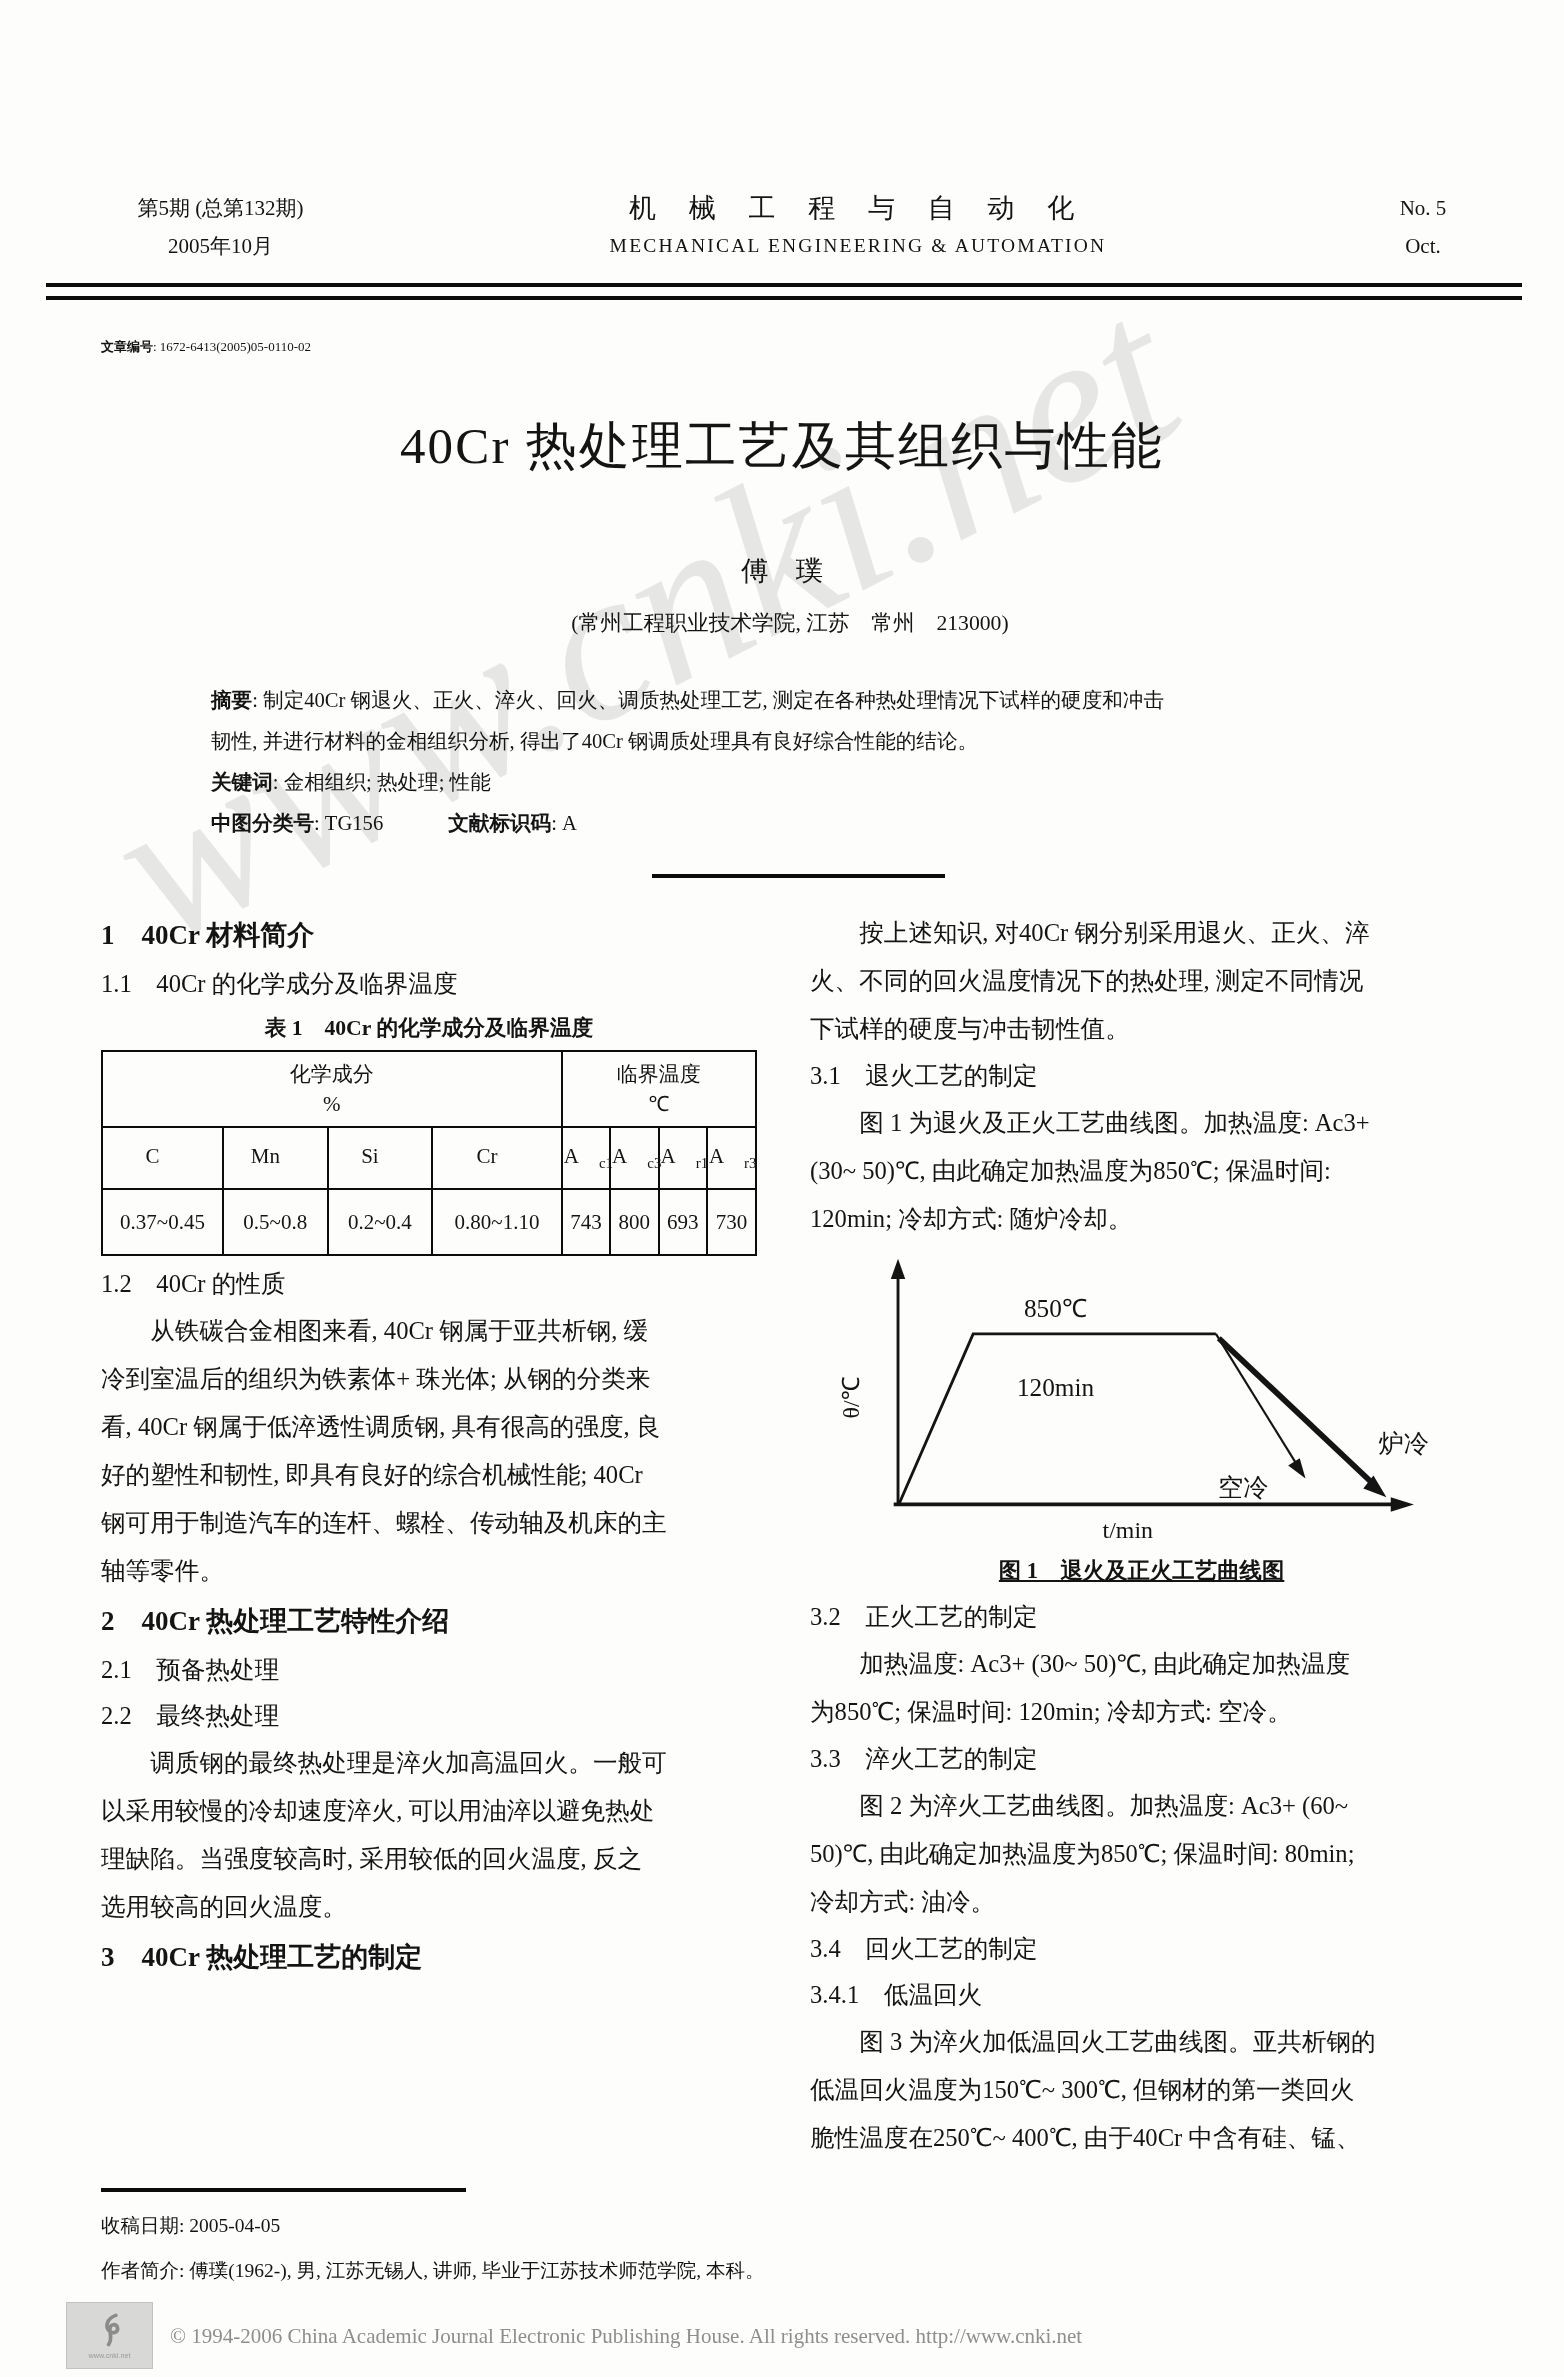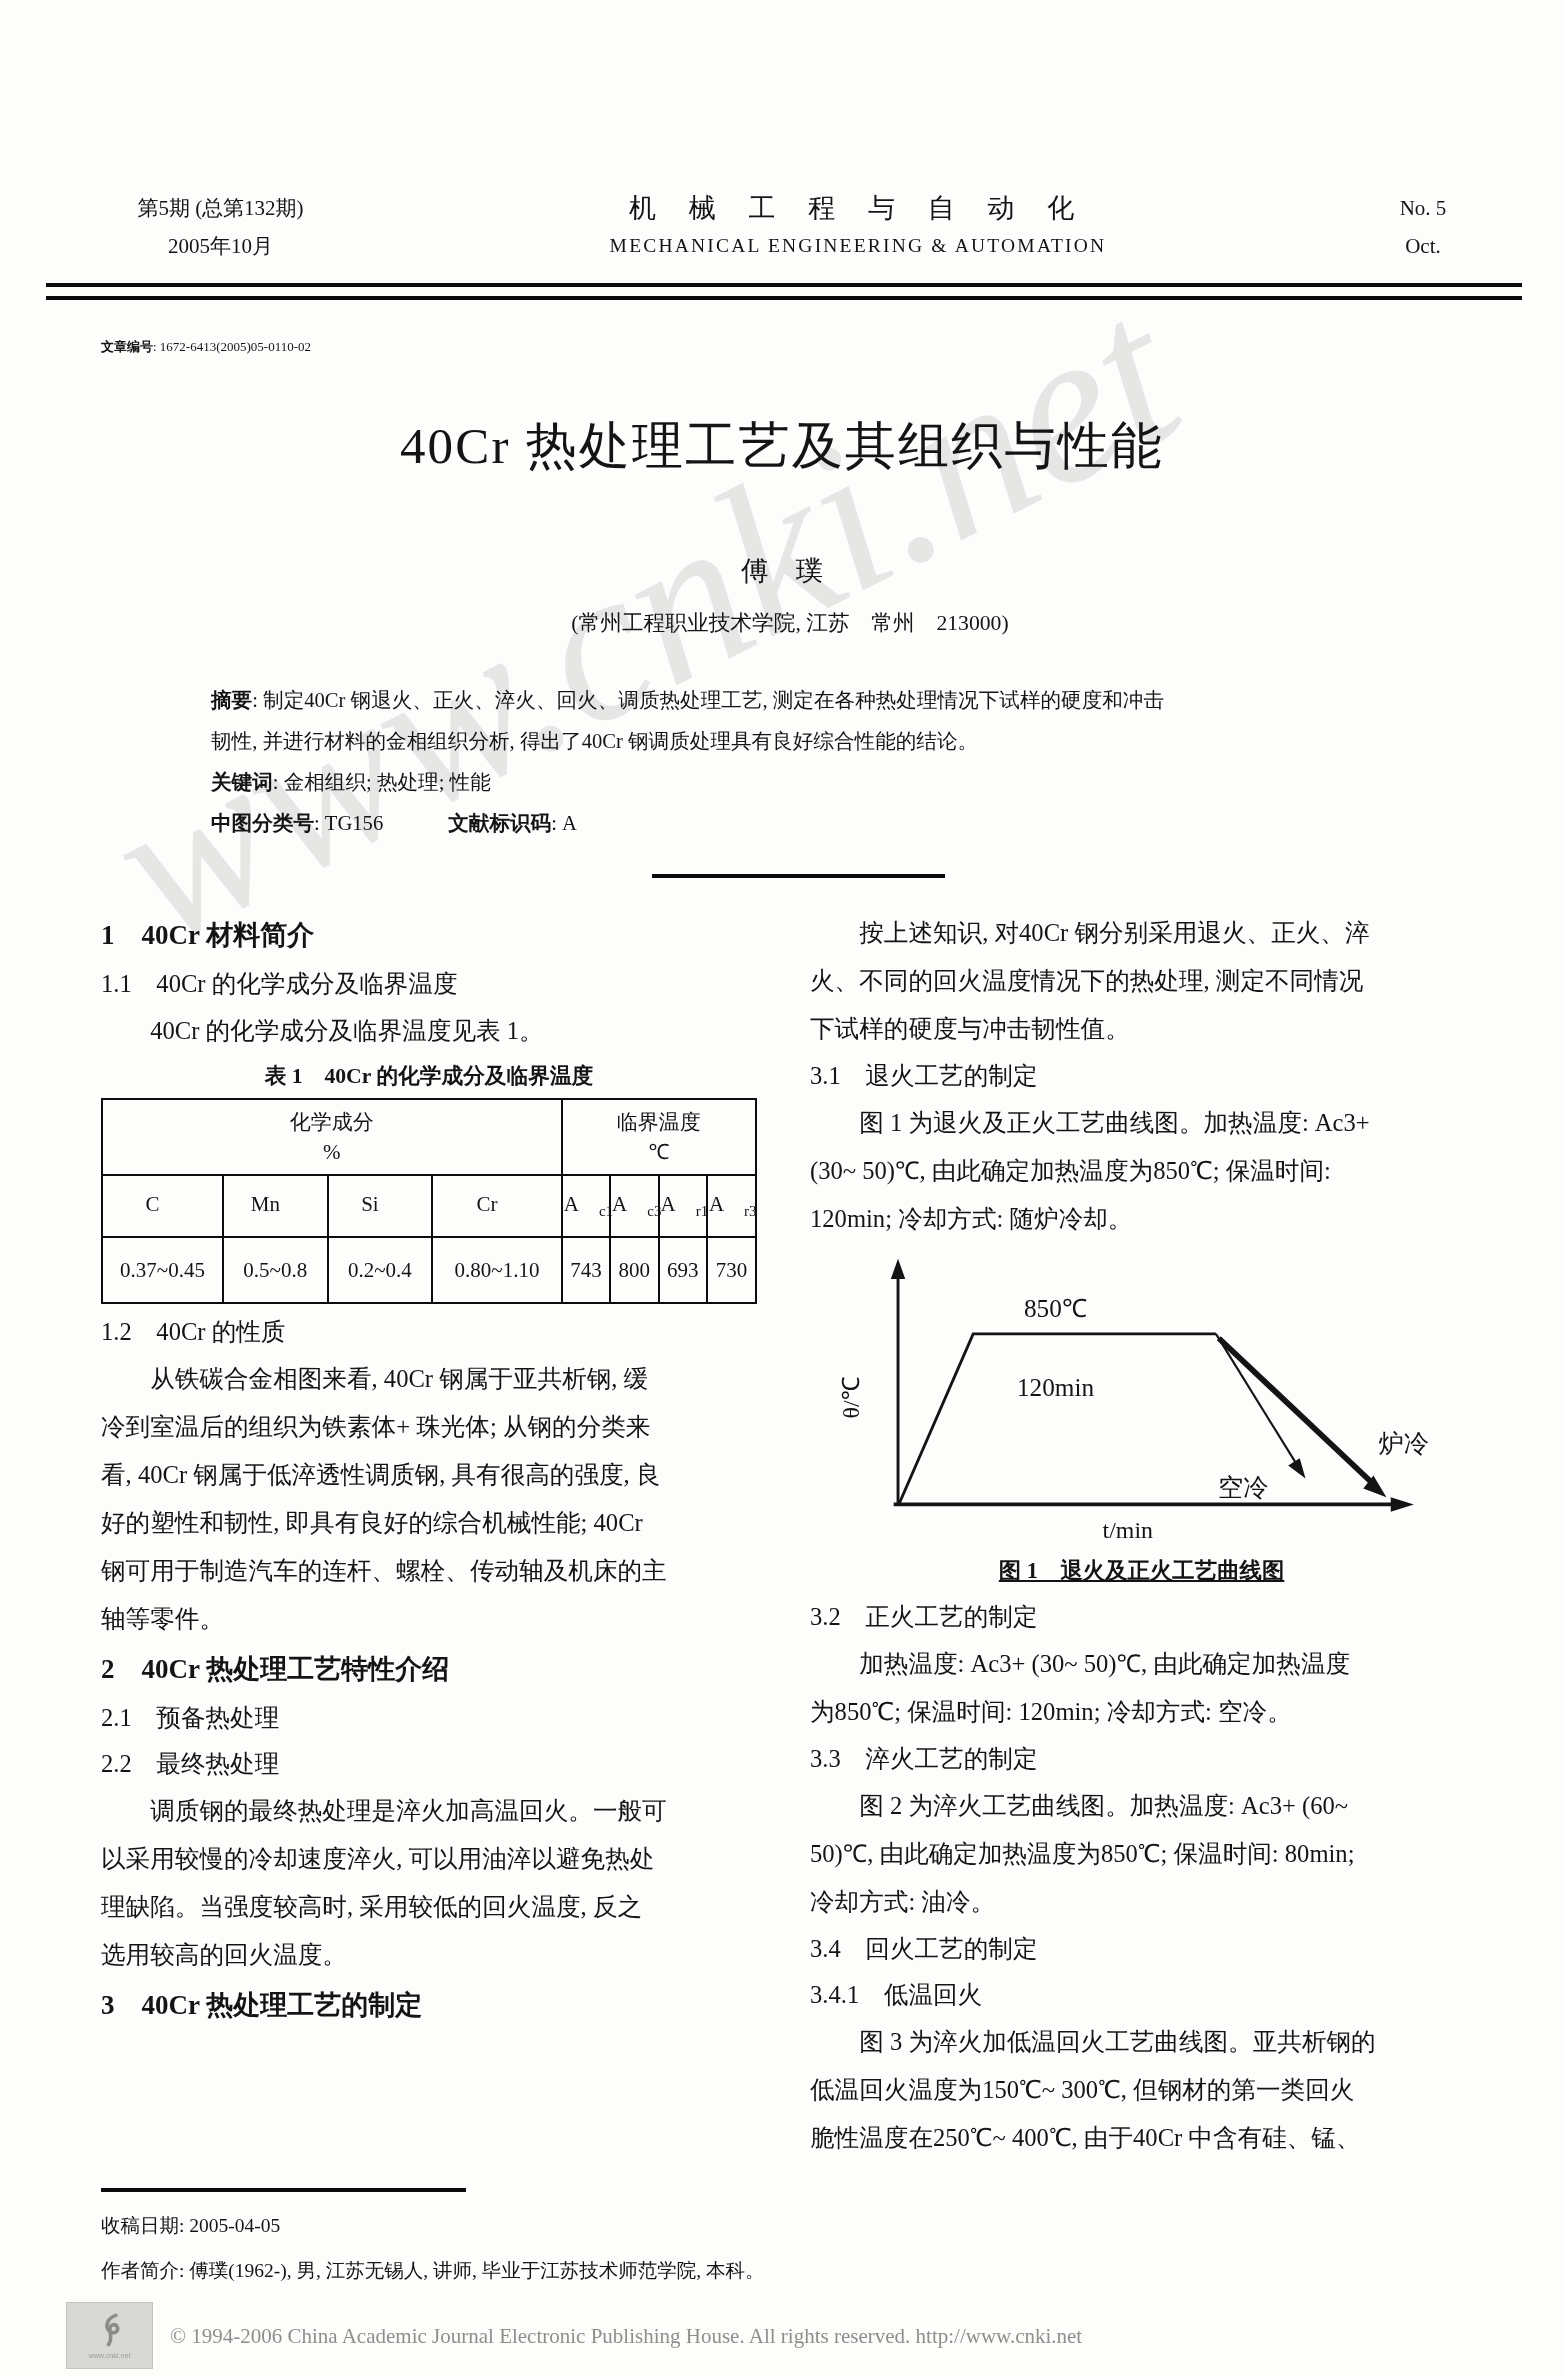--- a/index.html
+++ b/index.html
@@ -111,21 +111,20 @@
 韧性, 并进行材料的金相组织分析, 得出了40Cr 钢调质处理具有良好综合性能的结论。</span></div>
     <div><span class="bold">关键词</span><span>: 金相组织; 热处理; 性能</span></div>
     <div><span class="bold">中图分类号</span><span>: TG156</span><span class="clc-gap"></span><span class="bold">文献标识码</span><span>: A</span></div>
   </div>
 
   <div class="short-rule z"></div>
 
   <div class="col col-left z">
     <div class="h1">1　40Cr 材料简介</div>
     <div class="h2">1.1　40Cr 的化学成分及临界温度</div>
-    <div class="para">　　40Cr 的化学成分及临界温度见表 1。</div>
     <div class="tbl-caption">表 1　40Cr 的化学成分及临界温度</div>
 
     <table class="t1">
       <colgroup>
         <col style="width:18.5%">
           <col style="width:16%">
           <col style="width:16%">
           <col style="width:19.8%">
         <col style="width:7.4%">
           <col style="width:7.4%">

